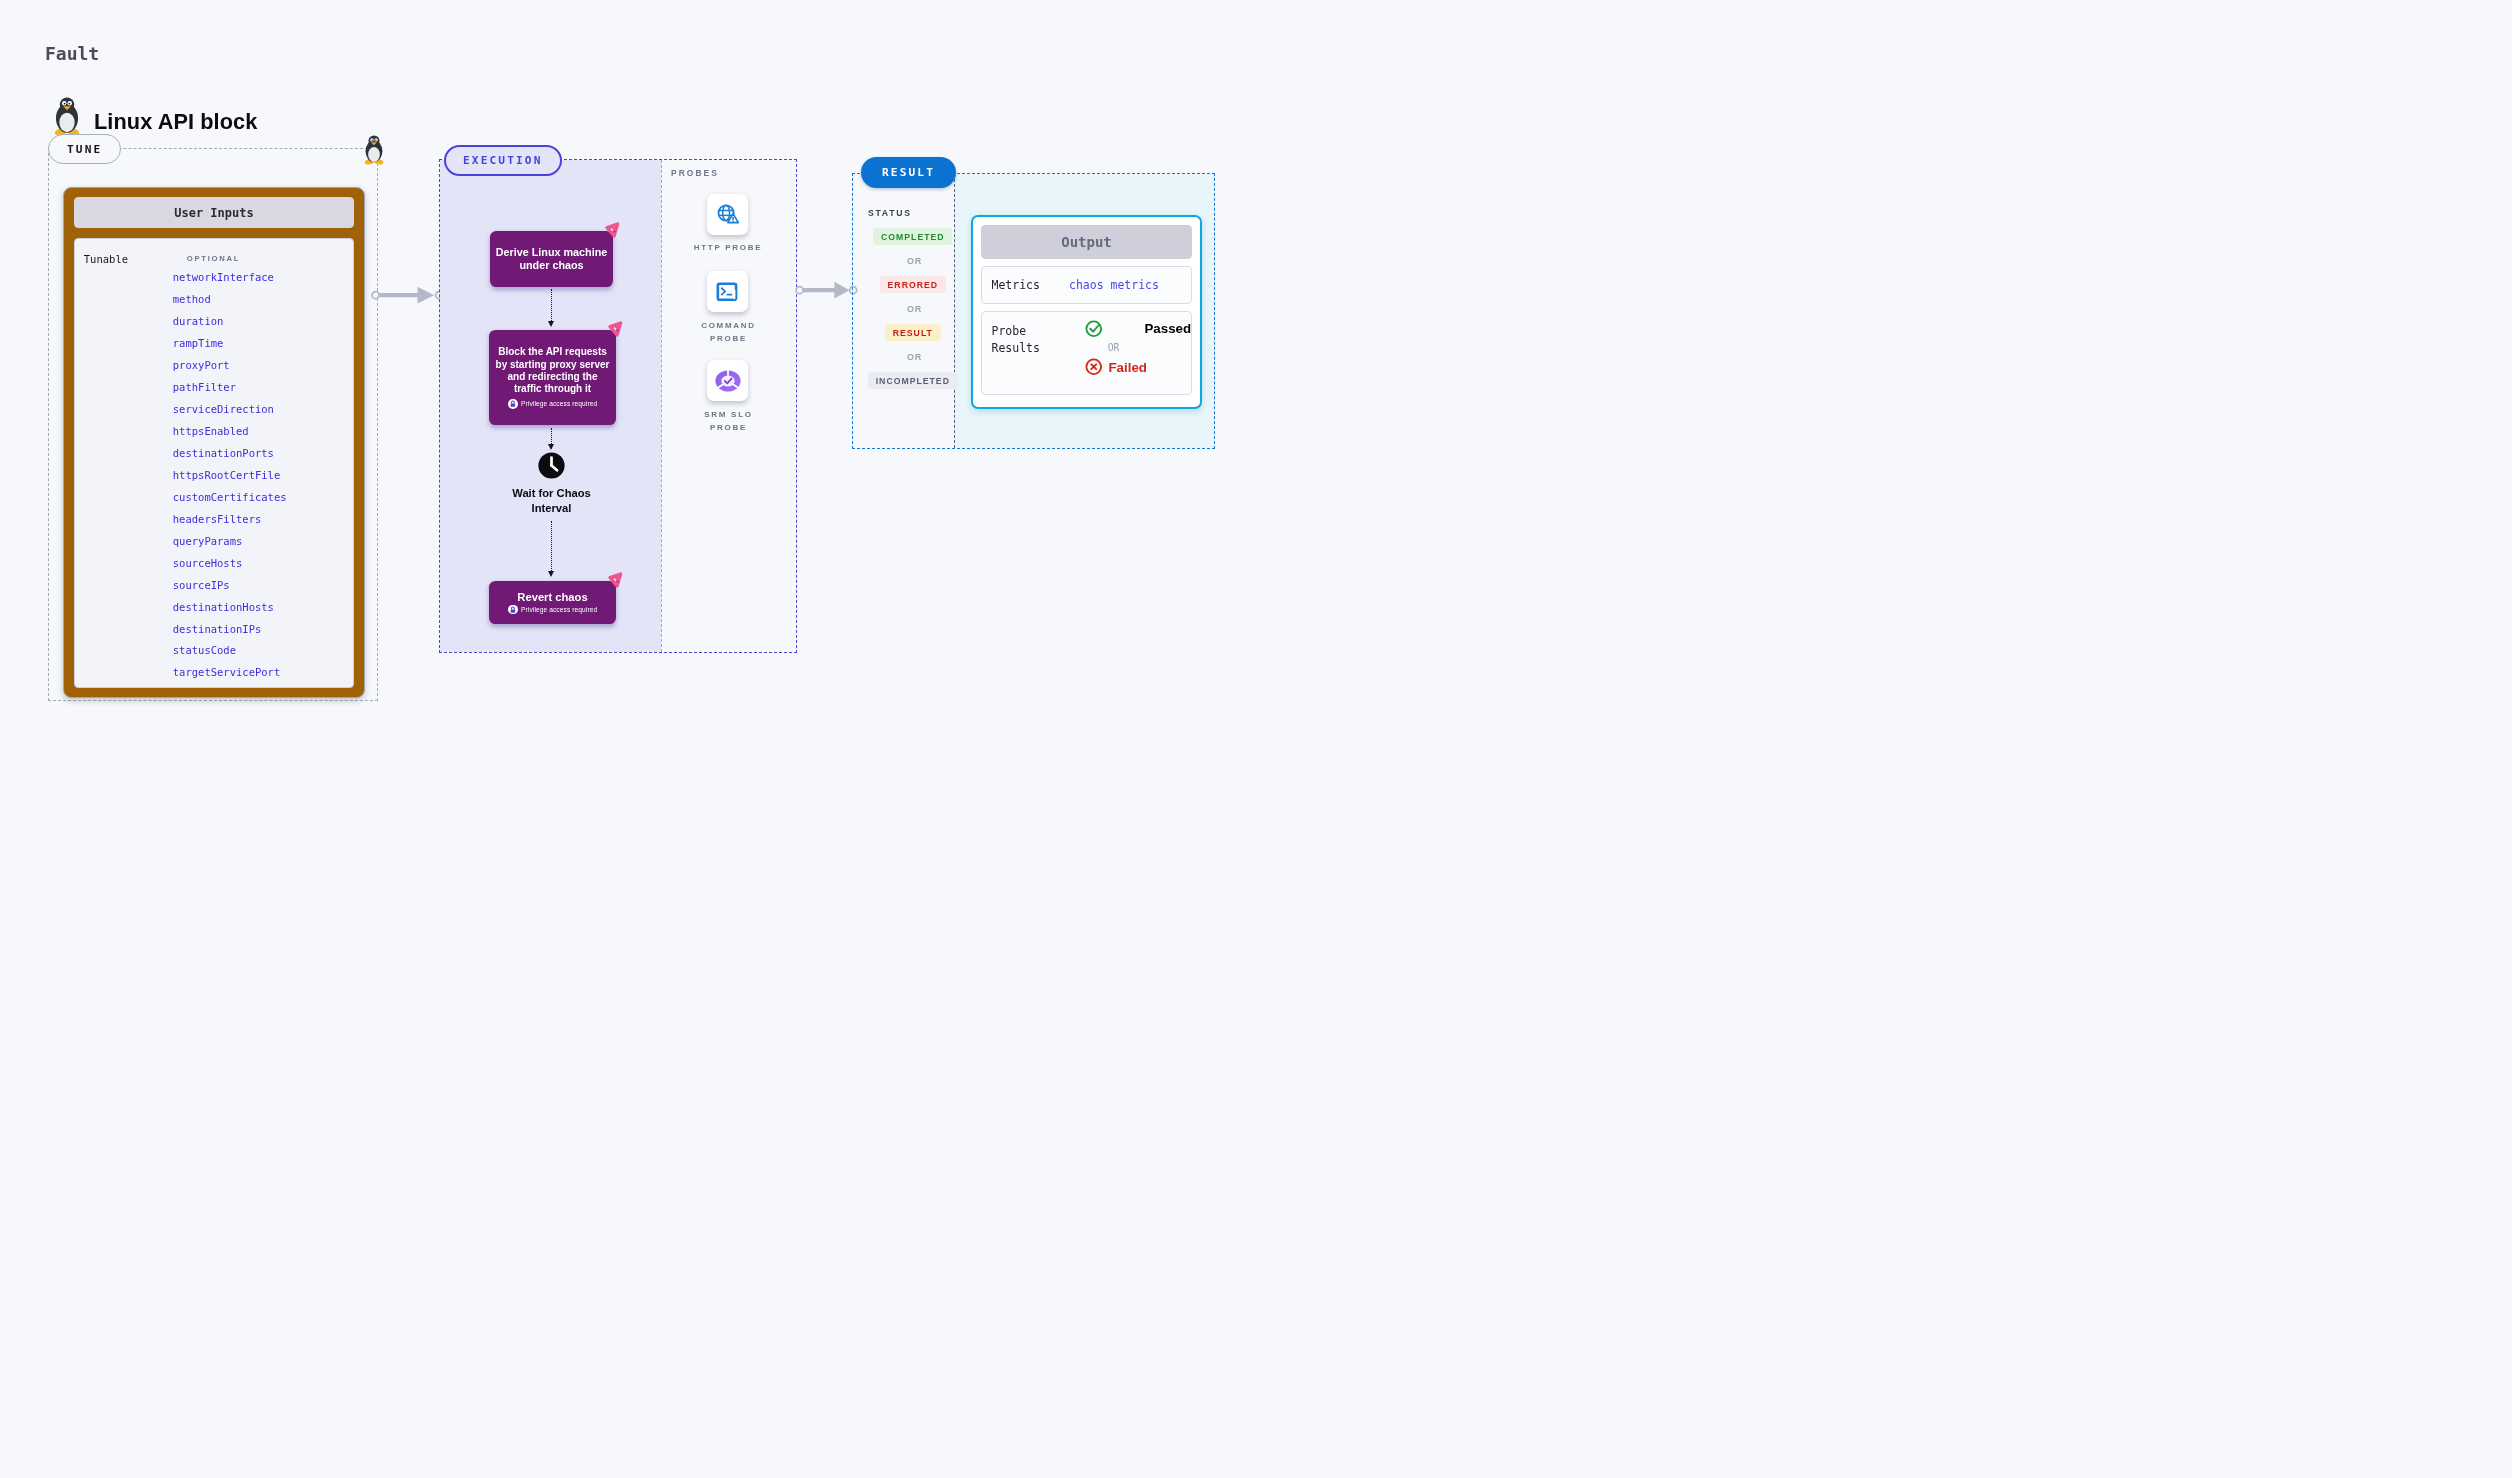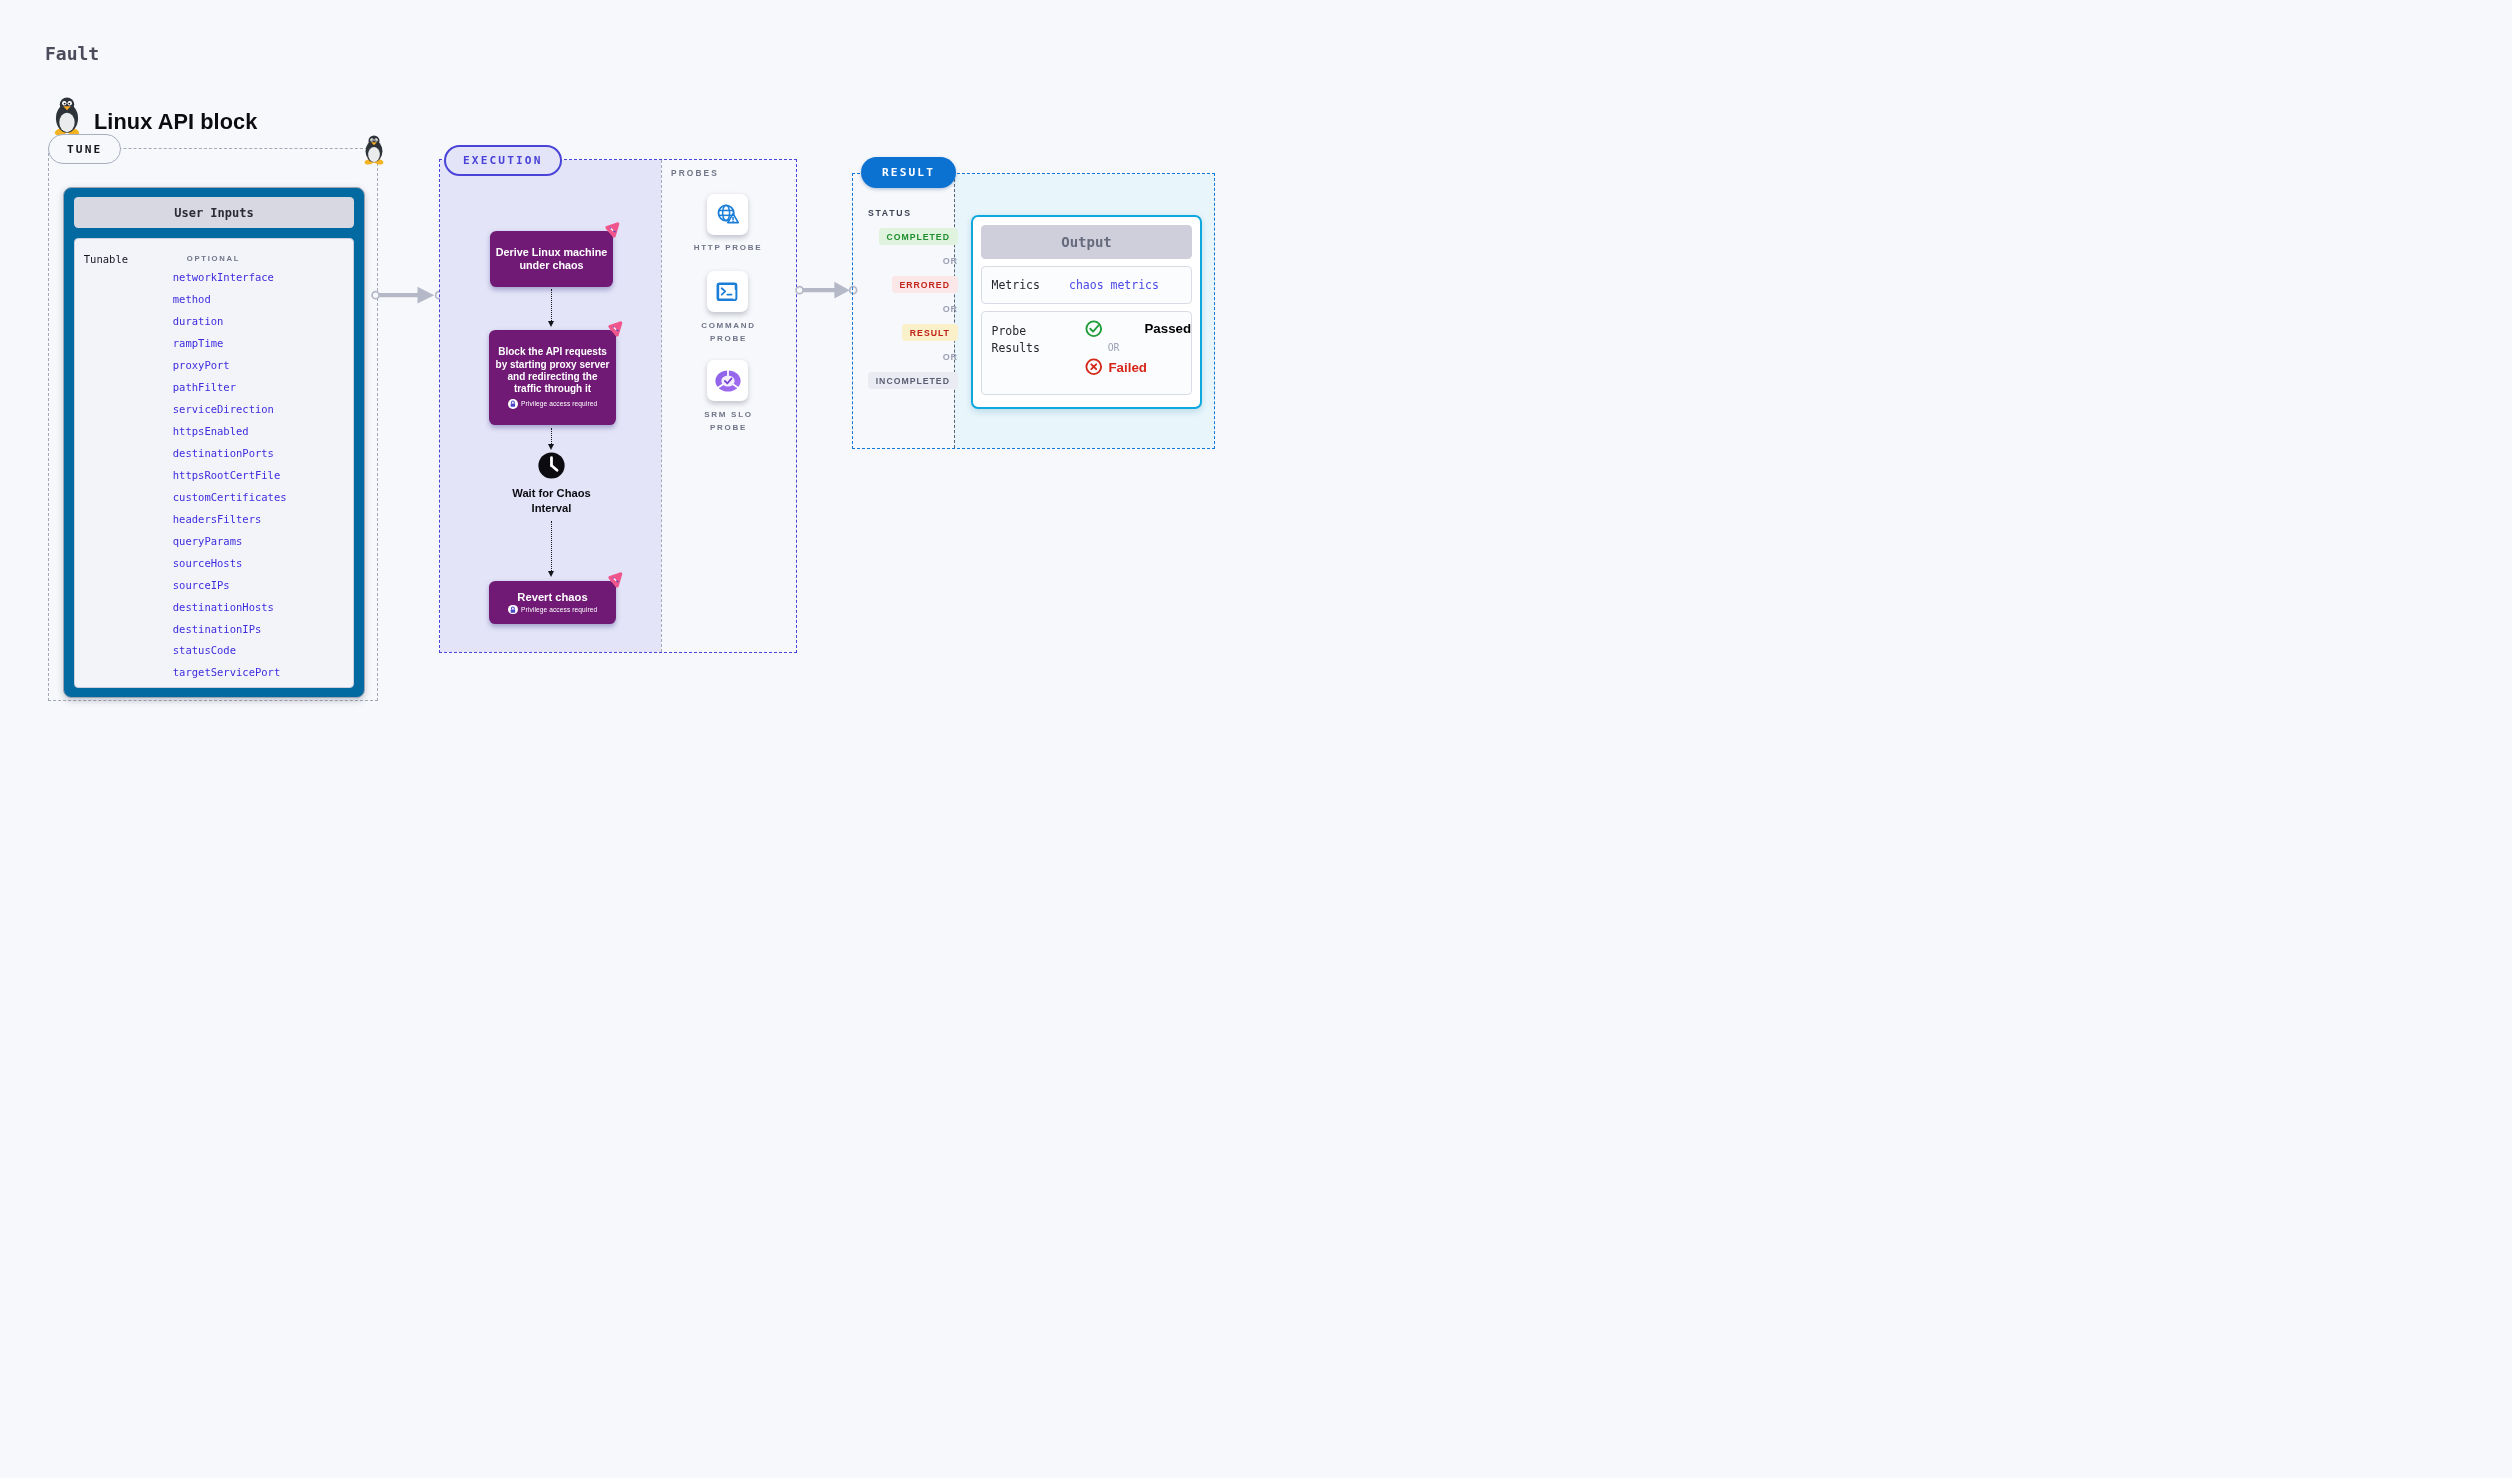--- a/index.html
+++ b/index.html
@@ -27,21 +27,21 @@
         font-family:"DejaVu Sans Mono","Liberation Mono",monospace;font-weight:bold;letter-spacing:2.1px;}
   .tune-badge{left:48px;top:134px;height:28px;padding:0 18px;background:#F7F8FB;
               border:1.7px solid #A9AEC0;color:#16161E;font-size:11.2px;}
   .exec-badge{left:444px;top:145px;height:26.5px;padding:0 17px;background:#E4E4F8;
               border:2.1px solid #4A43D8;color:#4A43D8;font-size:11.2px;}
   .result-badge{left:861px;top:157px;height:31px;padding:0 21px;background:#0B72D2;
                 color:#FFFFFF;font-size:11.2px;box-shadow:0 1.4px 3.5px rgba(10,70,140,.3);}
   .corner-penguin{left:361px;top:133px;width:26px;height:34px;z-index:6;}
 
   
-  .ui-card{left:63px;top:187px;width:300px;height:509px;background:#0369a1;border:1.4px solid #9FA5B5;
+  .ui-card{left:63px;top:187px;width:300px;height:509px;background:#a16207;border:1.4px solid #9FA5B5;
            border-radius:8.4px;box-shadow:0 2.8px 6.3px rgba(70,75,100,.28);}
   .ui-header{position:absolute;left:9.8px;right:9.8px;top:9px;height:31px;background:#D8D8E2;border-radius:4.2px;
              display:flex;align-items:center;justify-content:center;font-weight:bold;font-size:12px;color:#2B2B36;}
   .ui-inner{position:absolute;left:9.8px;right:9.8px;top:50px;bottom:9px;background:#F3F4FA;
             border:1px solid #CDD0DE;border-radius:4.2px;}
   .tunable-label{position:absolute;left:9px;top:14px;font-size:10.5px;color:#16161E;}
   .optional-label{position:absolute;left:112px;top:15.4px;font-size:7.7px;font-weight:bold;
                   letter-spacing:1.7px;color:#6F7487;}
   .param-list{position:absolute;left:98px;top:32px;bottom:8.4px;right:5.6px;display:flex;
               flex-direction:column;justify-content:space-between;}
@@ -68,21 +68,21 @@
 
   
   .probes-label{left:671px;top:168px;font-size:8.4px;font-weight:bold;letter-spacing:2.1px;color:#6F7487;}
   .probe-card{left:707px;width:41px;height:41px;background:#FFFFFF;border-radius:7px;
               box-shadow:0 2.1px 4.9px rgba(80,85,110,.3);display:flex;align-items:center;justify-content:center;}
   .probe-caption{text-align:center;font-size:8px;font-weight:bold;letter-spacing:1.7px;
                  color:#6F7487;line-height:1.6;}
 
   
   .status-label{left:868px;top:208px;font-size:8.7px;font-weight:bold;letter-spacing:1.7px;color:#3E4254;}
-  .status-stack{left:868px;top:228px;display:flex;flex-direction:column;align-items:flex-end;gap:10.5px;}
+  .status-stack{left:868px;top:228px;display:flex;flex-direction:column;align-items:center;gap:10.5px;}
   .status-badge{padding:3.5px 7.7px;border-radius:3.5px;font-size:8.7px;font-weight:bold;letter-spacing:1px;}
   .sb-completed{color:#1E8E2E;background:#DFF3DF;}
   .sb-errored{color:#C4231B;background:#FBE7E7;}
   .sb-queued{color:#C01F16;background:#FAF0CA;}
   .sb-incompleted{color:#5A5E72;background:#EBECF3;}
   .or-text{font-size:9px;font-weight:bold;color:#9CA0B5;letter-spacing:0.7px;margin-left:3.5px;}
 
   
   .output-card{left:971px;top:215px;width:231px;height:194px;background:#FFFFFF;border:2.1px solid #0FA8DE;
                border-radius:7px;box-sizing:border-box;box-shadow:0 2.8px 6.3px rgba(0,110,160,.18);}

